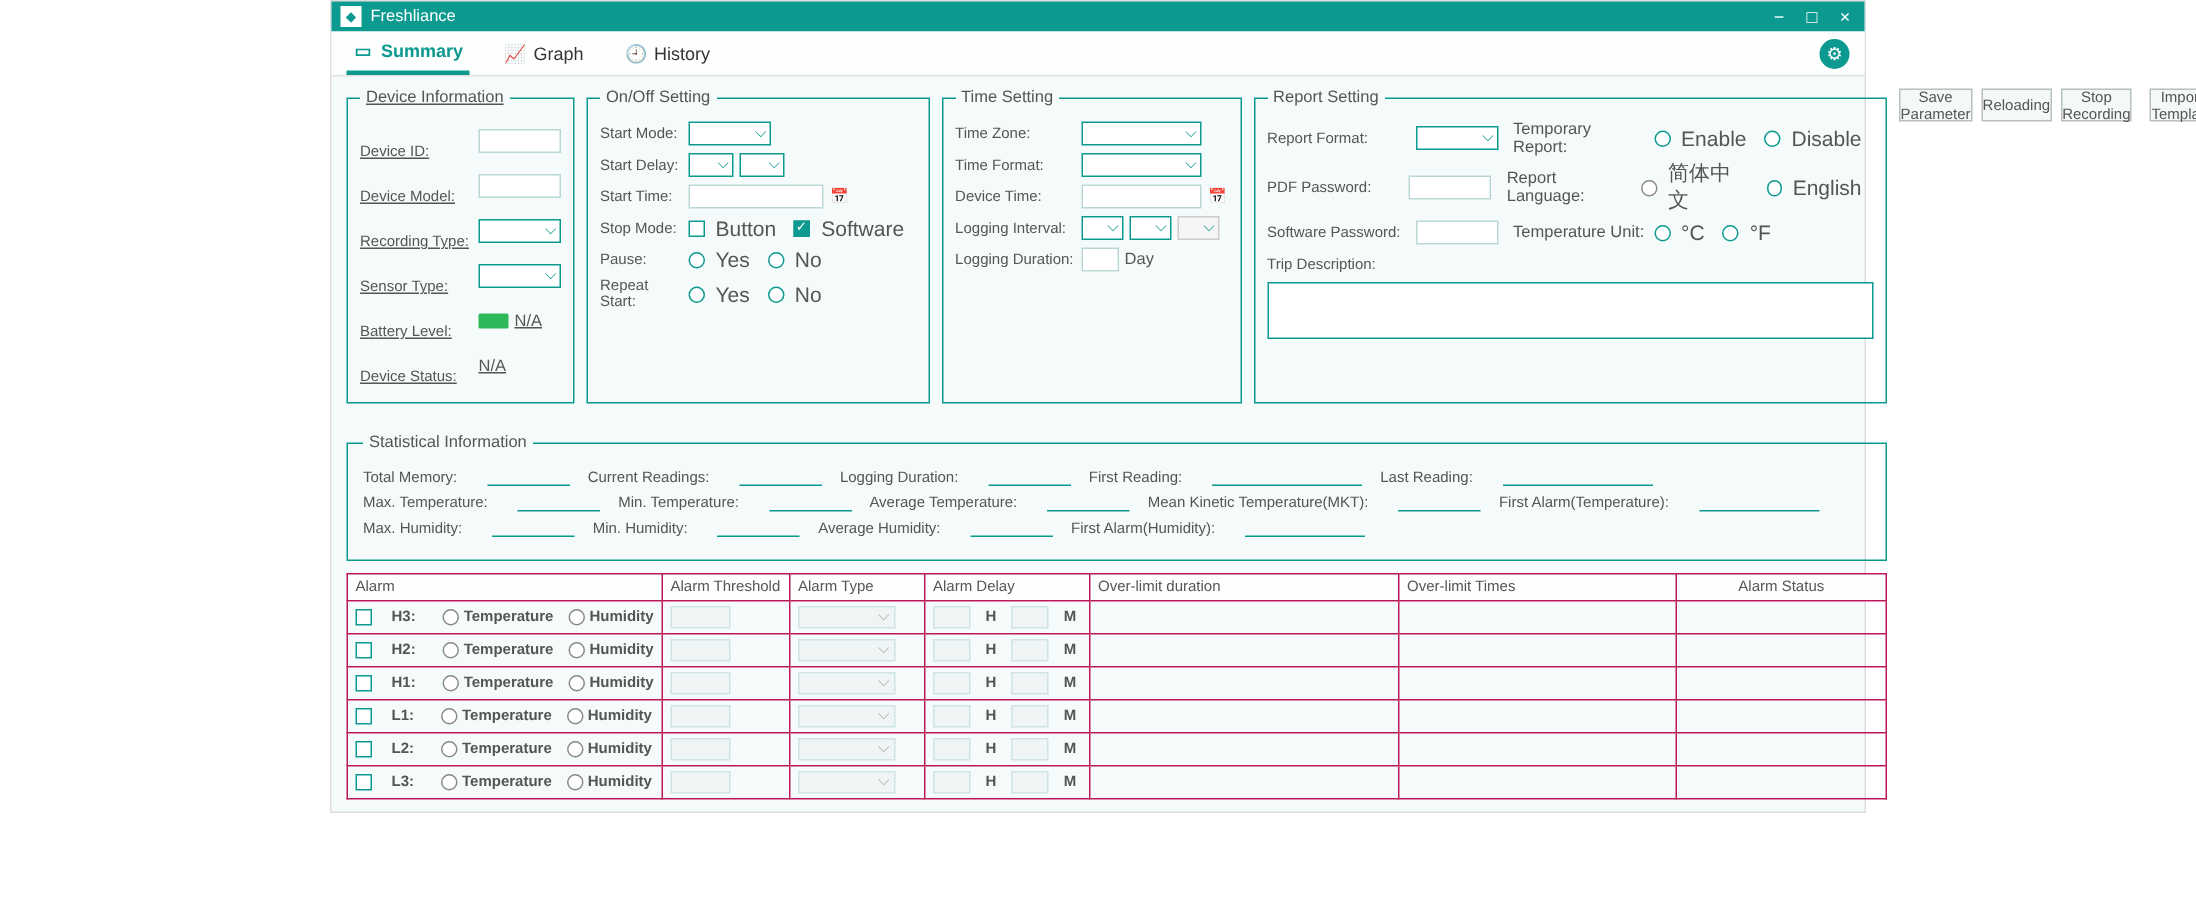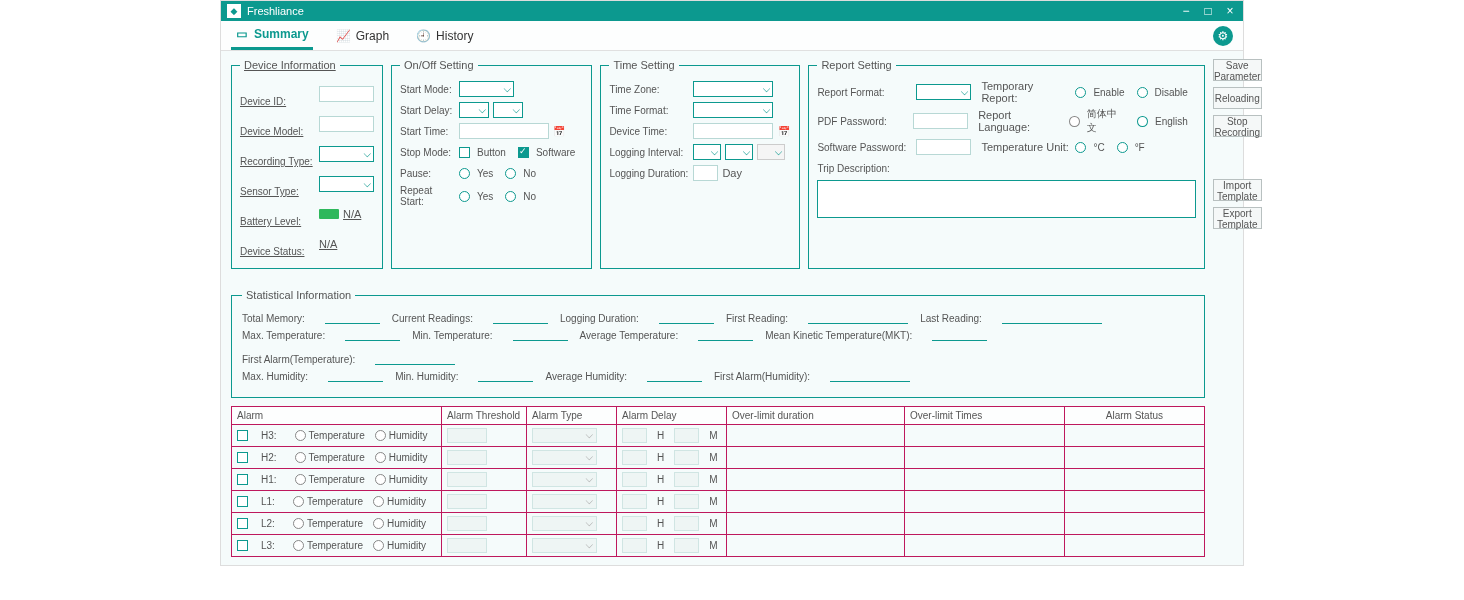--- a/index.html
+++ b/index.html
@@ -10,21 +10,21 @@
 .titlebar-icon { width: 14px; height: 14px; background: #fff; margin-right: 6px; display: flex; align-items: center; justify-content: center; color: #0c998f; font-size: 9px; }
 .win-controls { margin-left: auto; display: flex; gap: 8px; color: #fff; font-size: 12px; }
 .win-controls span { cursor: pointer; width: 14px; text-align: center; }
 .tabs { height: 30px; display: flex; align-items: center; padding: 0 10px; background: #fdfefe; border-bottom: 1px solid #e0e0e0; gap: 20px; position: relative; }
 .tab { display: flex; align-items: center; gap: 5px; color: #333; cursor: pointer; font-size: 12px; padding: 6px 4px; }
 .tab.active { color: #0c998f; font-weight: bold; border-bottom: 3px solid #0c998f; }
 .tab-icon { width: 14px; height: 14px; display: inline-flex; align-items: center; justify-content: center; }
 .gear { margin-left: auto; width: 20px; height: 20px; border-radius: 50%; background: #0c998f; color: #fff; display: flex; align-items: center; justify-content: center; cursor: pointer; font-size: 12px; }
 .content { padding: 8px 10px; display: flex; gap: 8px; }
 .main-col { flex: 1; }
-.side-col { width: 100px; display: flex; flex-direction: column; gap: 6px; }
+.side-col { width: 100px; display: flex; flex-direction: row; gap: 6px; }
 .row1 { display: flex; gap: 8px; }
 fieldset { border: 1px solid #0c998f; padding: 6px 8px 8px; font-size: 11px; color: #555; }
 legend { color: #555; padding: 0 4px; font-size: 11px; }
 .finfo { width: 150px; text-decoration: underline; }
 .fonoff { width: 180px; }
 .ftime { width: 185px; }
 .freport { flex: 1; }
 .frow { display: flex; align-items: center; margin: 3px 0; min-height: 18px; gap: 4px; }
 .flabel { width: 75px; color: #555; font-size: 10px; white-space: nowrap; margin-top: 16px; }
 .flabel-s { width: 55px; color: #555; font-size: 10px; }
@@ -34,33 +34,33 @@
 .txt-dis { background: #eef5f4; border: 1px solid #d0e5e3; }
 select, .sel { border: 1px solid #0c998f; height: 16px; width: 55px; font-size: 10px; background: #fff; appearance: none; padding: 0 2px; position: relative; cursor: pointer; }
 .sel::after { content: "⌵"; position: absolute; right: 2px; top: 1px; color: #0c998f; font-size: 10px; }
 .sel-dis { border-color: #ccc; background: #f5f5f5; }
 .cal-icon { width: 14px; height: 14px; display: inline-flex; align-items: center; justify-content: center; color: #888; font-size: 10px; }
 .chk { width: 11px; height: 11px; border: 1px solid #0c998f; display: inline-block; vertical-align: middle; margin-right: 3px; cursor: pointer; background: #fff; }
 .chk.checked { background: #0c998f; position: relative; }
 .chk.checked::after { content: "✓"; color: #fff; font-size: 9px; position: absolute; top: -2px; left: 0; }
 .radio { width: 11px; height: 11px; border: 1px solid #888; border-radius: 50%; display: inline-block; vertical-align: middle; margin-right: 3px; cursor: pointer; background: #fff; }
 .radio.teal { border-color: #0c998f; }
-.rlabel { font-size: 10px; color: #555; margin-right: 8px; }
+.rlabel { font-size: 14px; color: #555; margin-right: 8px; }
 .batt { display: inline-block; width: 20px; height: 10px; background: #2eb85c; border-radius: 1px; }
 textarea { border: 1px solid #0c998f; width: 100%; height: 38px; resize: none; font-size: 10px; }
 .btn { border: 1px solid #b8c0c0; background: #f5f8f8; height: 22px; width: 100%; font-size: 10px; color: #555; cursor: pointer; }
 .stats { border: 1px solid #0c998f; margin-top: 20px; padding: 6px 10px 10px; }
 .stats legend { padding: 0 4px; }
 .srow { display: flex; gap: 12px; margin: 5px 0; flex-wrap: wrap; }
 .sitem { display: flex; align-items: center; gap: 20px; font-size: 10px; color: #555; }
 .uline { border-bottom: 1px solid #0c998f; min-width: 55px; height: 12px; display: inline-block; }
 .alarm-table { border: 1px solid #b8d8d5; margin-top: 8px; width: 100%; border-collapse: collapse; font-size: 10px; color: #555; }
 .alarm-table th, .alarm-table td { border: 1px solid #be185d; padding: 3px 5px; text-align: left; font-weight: normal; }
 .alarm-table th { background: #fdfefe; }
-.acell { display: flex; align-items: center; gap: 10px; }
+.acell { display: flex; align-items: center; gap: 10px; font-weight: bold; }
 .atxt { border: 1px solid #d0e5e3; background: #eef5f4; width: 40px; height: 15px; }
 .asel { border: 1px solid #d0e5e3; background: #eef5f4; width: 65px; height: 15px; appearance: none; position: relative; }
 .asel::after { content: "⌵"; position: absolute; right: 3px; top: 0; color: #aaa; }
 .adtxt { border: 1px solid #d0e5e3; background: #eef5f4; width: 25px; height: 15px; }
 .side-gap { height: 30px; }
 </style>
 </head>
 <body>
 
 <div class="app">

